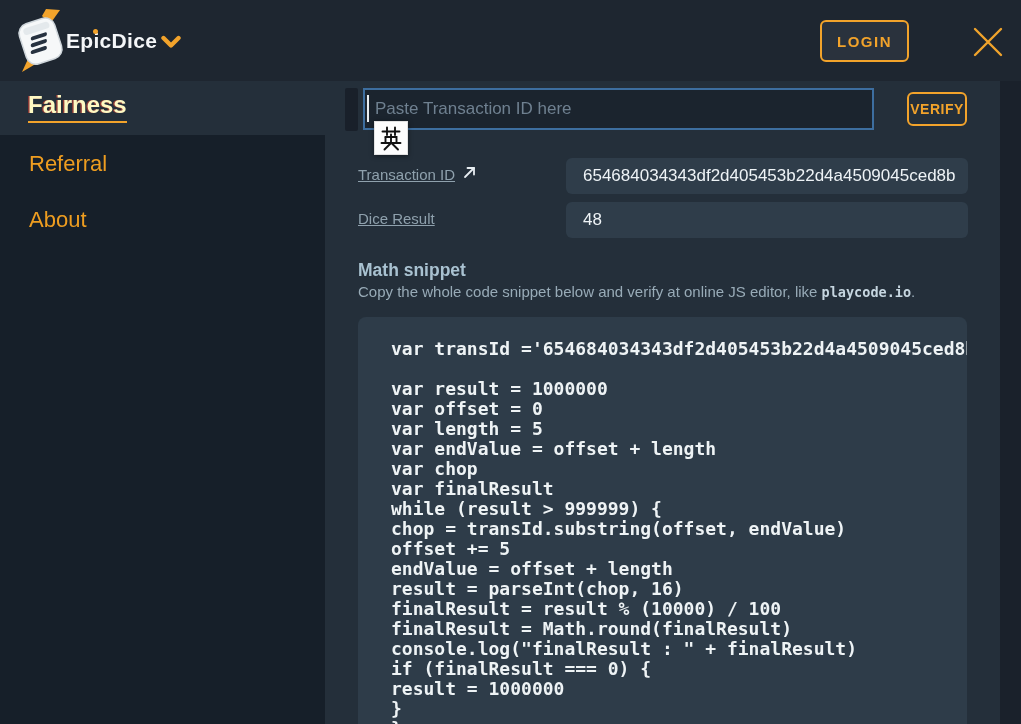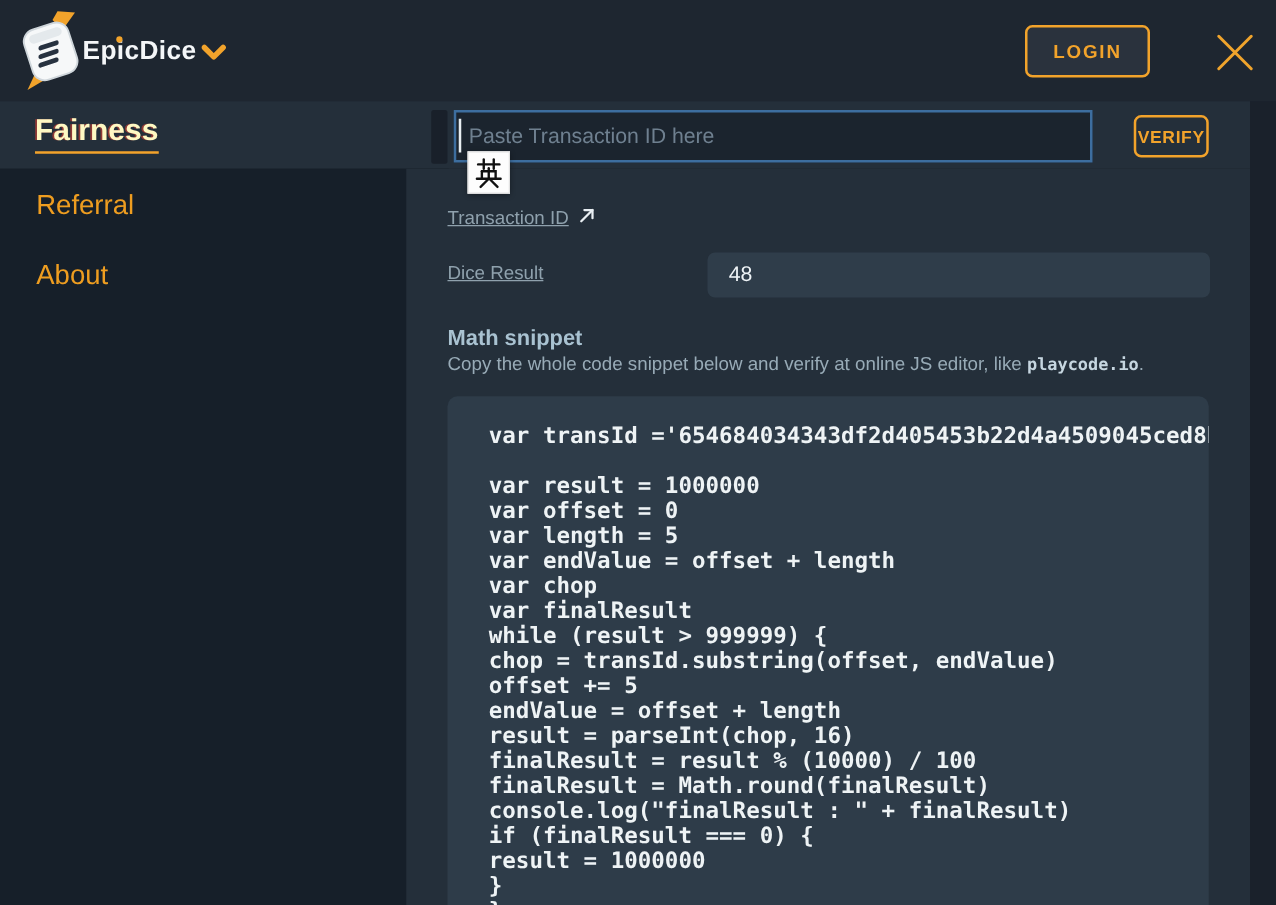--- a/index.html
+++ b/index.html
@@ -11,21 +11,21 @@
   }
 
   
   .header { position:absolute; left:0; top:0; width:1021px; height:81px; background:#1e2630; }
   .logo { position:absolute; left:15px; top:7px; width:52px; height:66px; }
   .brand { position:absolute; left:66px; top:0; height:81px; display:flex; align-items:center;
            color:#f4f6f8; font-size:21px; font-weight:bold; letter-spacing:.3px; cursor:pointer; }
   .brand .idot { position:absolute; left:27px; top:29px; width:5px; height:5px; border-radius:50%;
                  background:#f2a32b; }
   .brand-chevron { position:absolute; left:161px; top:35px; cursor:pointer; }
-  .login-btn { position:absolute; left:820px; top:20px; width:100px; height:42px;
+  .login-btn { position:absolute; left:820px; top:20px; width:89px; height:42px;
                background:#2a323d; border:2px solid #f2a32b; border-radius:6px;
                color:#f2a32b; font-size:15px; font-weight:bold; letter-spacing:1.5px;
                display:flex; align-items:center; justify-content:center;
                font-family:"Liberation Sans", sans-serif; cursor:pointer; }
   .close-btn { position:absolute; left:972px; top:26px; width:32px; height:32px; cursor:pointer; }
 
   
   .band { position:absolute; left:0; top:81px; width:1000px; height:54px; background:#242f3a; }
   .fairness-link { position:absolute; left:28px; top:10px; display:inline-block;
                    color:#fef9c3; font-size:24px; font-weight:bold;
@@ -150,20 +150,21 @@
       <span>Transaction ID</span>
       <span class="ext-link">
         <svg width="15" height="15" viewBox="0 0 15 15">
           <g stroke="#e8eef2" stroke-width="1.8" fill="none" stroke-linecap="round" stroke-linejoin="round">
             <path d="M3 12 L12 3"></path>
             <path d="M5.5 3 H12 V9.5"></path>
           </g>
         </svg>
       </span>
     </div>
+    <div class="value-box value-tx">654684034343df2d405453b22d4a4509045ced8b</div>
 
     <div class="field-label label-dice">
       <span>Dice Result</span>
     </div>
     <div class="value-box value-dice">48</div>
 
     <div class="code-title">Math snippet</div>
     <div class="code-desc">
       <span>Copy the whole code snippet below and verify at online JS editor, like </span><span class="mono-link">playcode.io</span><span>.</span>
     </div>

